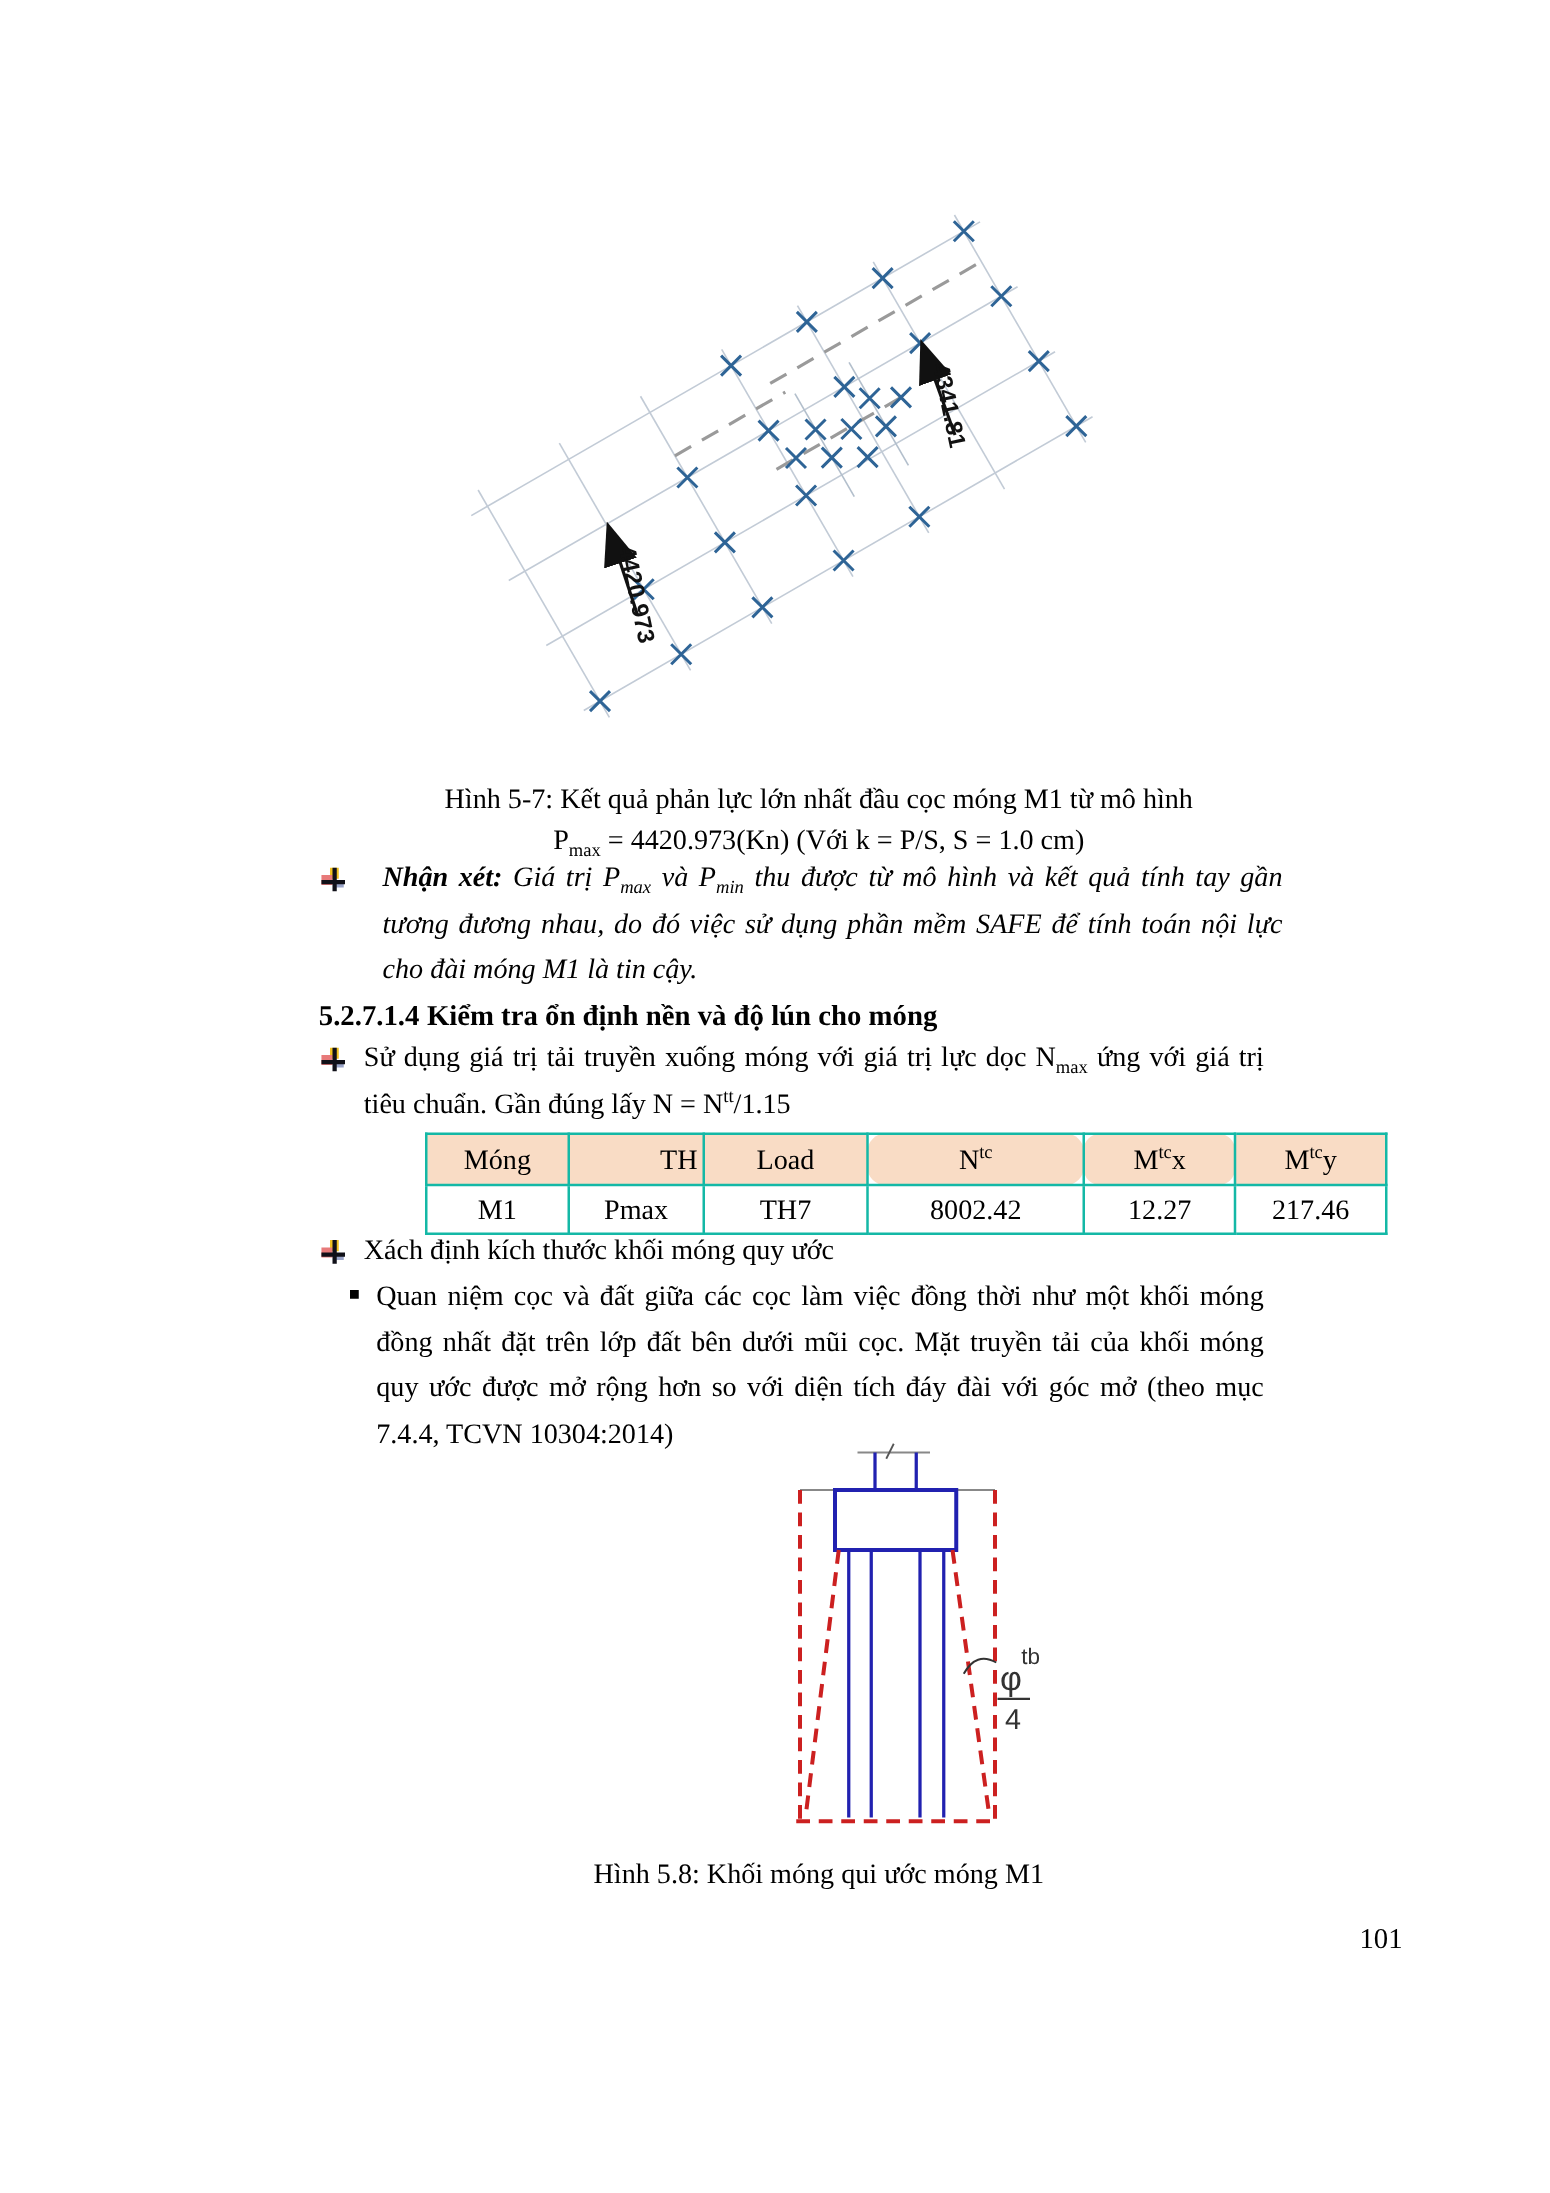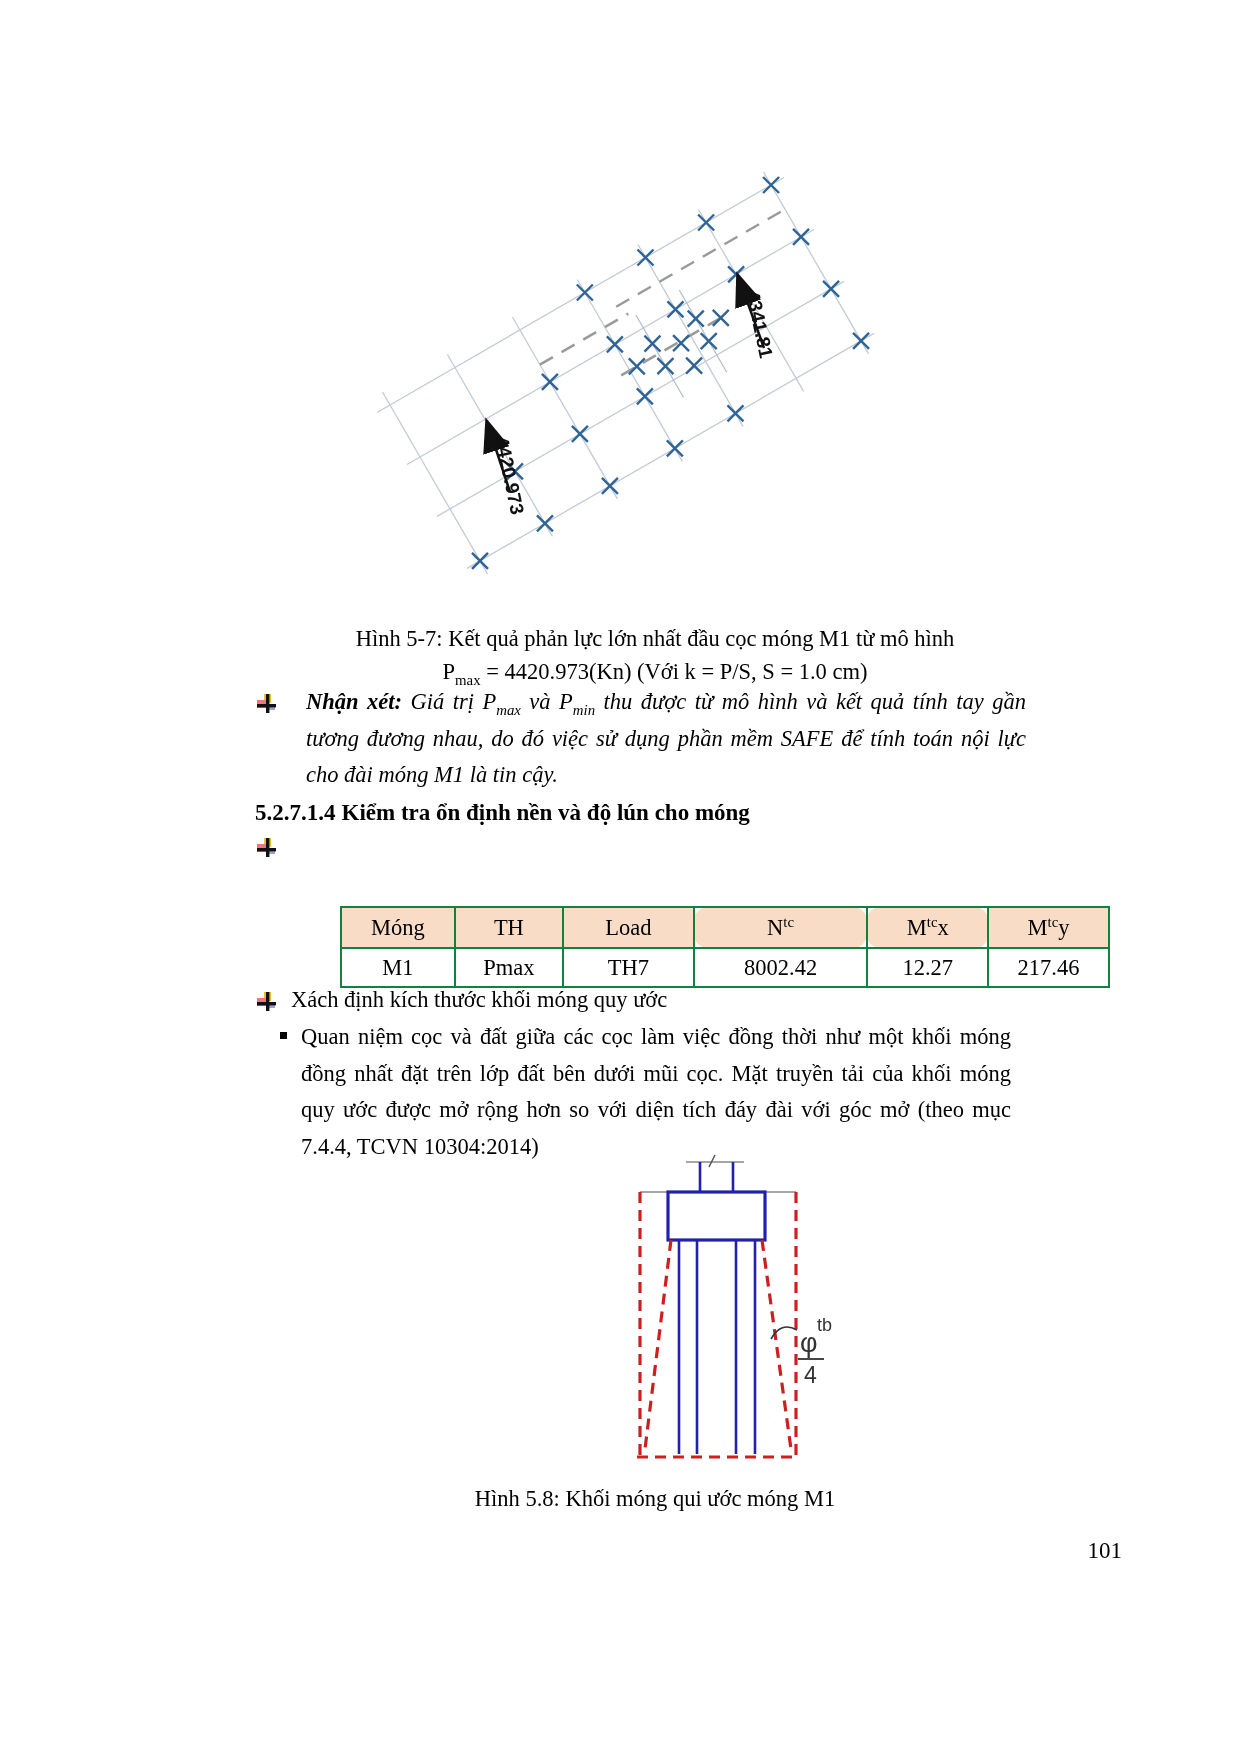--- a/index.html
+++ b/index.html
@@ -14,21 +14,21 @@
   sup{font-size:66%;}
   .b{font-weight:bold;}
   .center-wrap{left:35px;width:1240px;text-align:center;}
   .caption{line-height:33px;}
   
   .wbullet{position:absolute;width:20px;height:20px;}
   
   .sqbullet{position:absolute;width:7px;height:7px;background:#000;}
   
   table.datatable{border-collapse:collapse;font-size:22.5px;}
-  table.datatable td{border:2px solid #15803d;text-align:center;padding:0 4px;}
+  table.datatable td{border:2px solid #14b8a6;text-align:center;padding:0 4px;}
   table.datatable tr.hd td{height:39px;background:#f9dcc5;}
   table.datatable tr.dt td{height:37px;background:#fff;}
   .pagenum{font-size:23px;}
 </style>
 </head>
 <body>
 
 <div class="page">
 
   <svg class="abs" style="left:330px;top:148px;" width="620" height="432" viewBox="0 0 620 432">
@@ -132,26 +132,29 @@
 
   <span class="wbullet" style="left:257px;top:838px;">
     <svg width="20" height="20" viewBox="0 0 20 20">
       <rect x="7" y="0" width="7" height="9" fill="#f0c020"></rect>
       <rect x="0" y="6" width="9" height="8" fill="#e87a7a"></rect>
       <rect x="12" y="12" width="6" height="4" fill="#9aa4c8"></rect>
       <rect x="9" y="0" width="3.4" height="19" fill="#101018"></rect>
       <rect x="0" y="10" width="19" height="3.4" fill="#101018"></rect>
     </svg>
   </span>
+  <p class="abs just body-lines" style="left:291px;top:828px;width:720px;">
+    <span>Sử dụng giá trị tải truyền xuống móng với giá trị lực dọc N</span><sub>max</sub><span> ứng với giá trị tiêu chuẩn. Gần đúng lấy N = N</span><sup>tt</sup><span>/1.15</span>
+  </p>
 
   <table class="datatable abs" style="left:340px;top:906px;width:770px;">
     <tbody>
         <tr class="hd">
       <td style="width:110px;">Móng</td>
-      <td style="width:104px;">TH</td>
+      <td style="width:104px;text-align:right;">TH</td>
       <td style="width:130px;margin-top:36px;">Load</td>
       <td style="width:175px;border-radius:14px;"><span>N</span><sup>tc</sup></td>
       <td style="width:118px;border-radius:13px;"><span>M</span><sup>tc</sup><span>x</span></td>
       <td style="width:117px;"><span>M</span><sup>tc</sup><span>y</span></td>
     </tr>
     <tr class="dt">
       <td>M1</td>
       <td>Pmax</td>
       <td>TH7</td>
       <td>8002.42</td>

